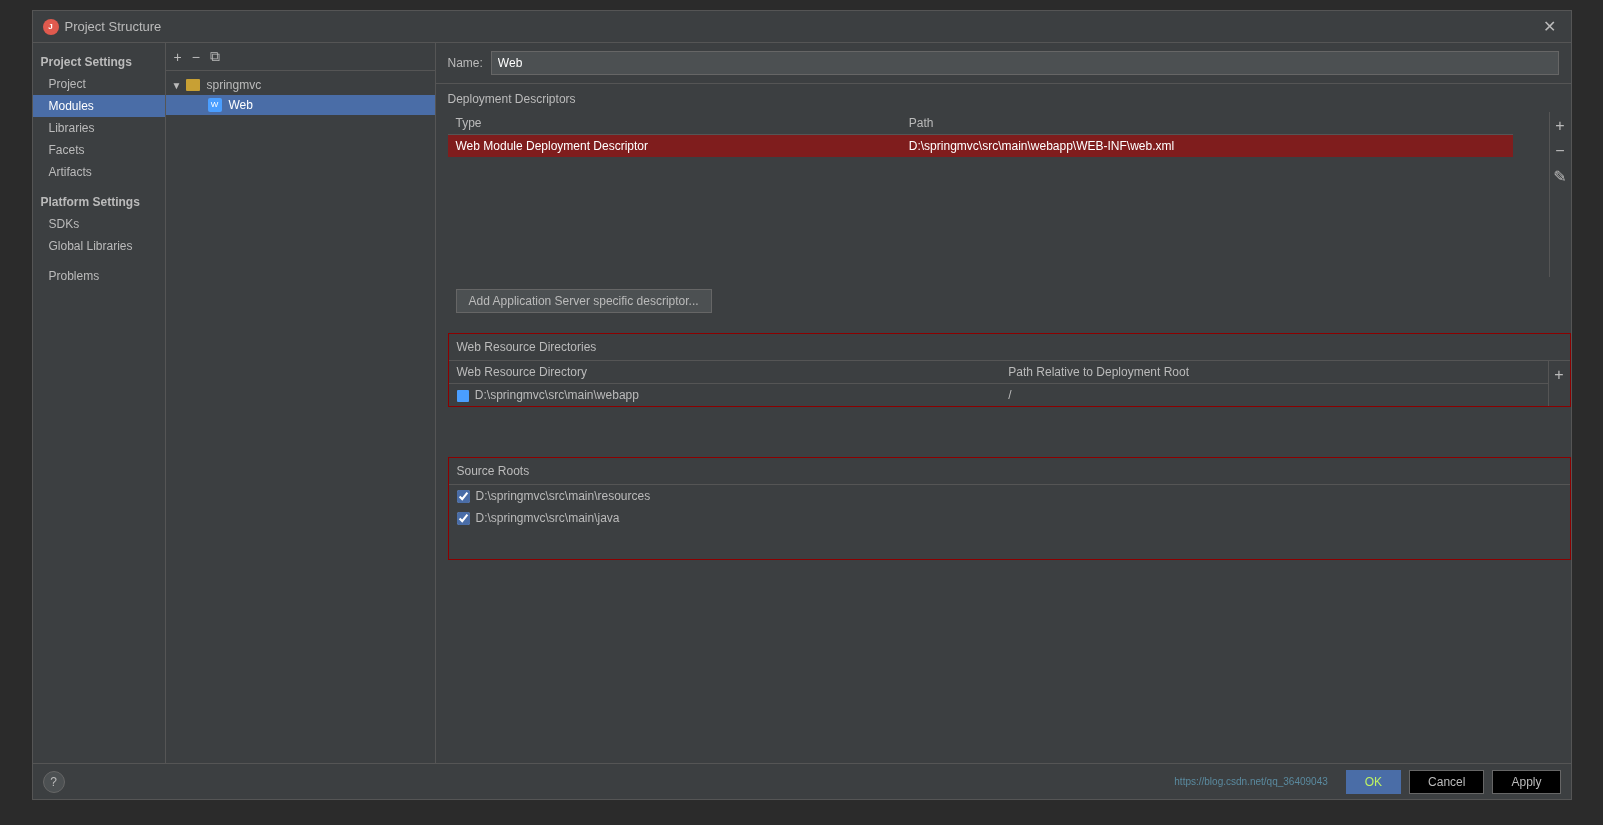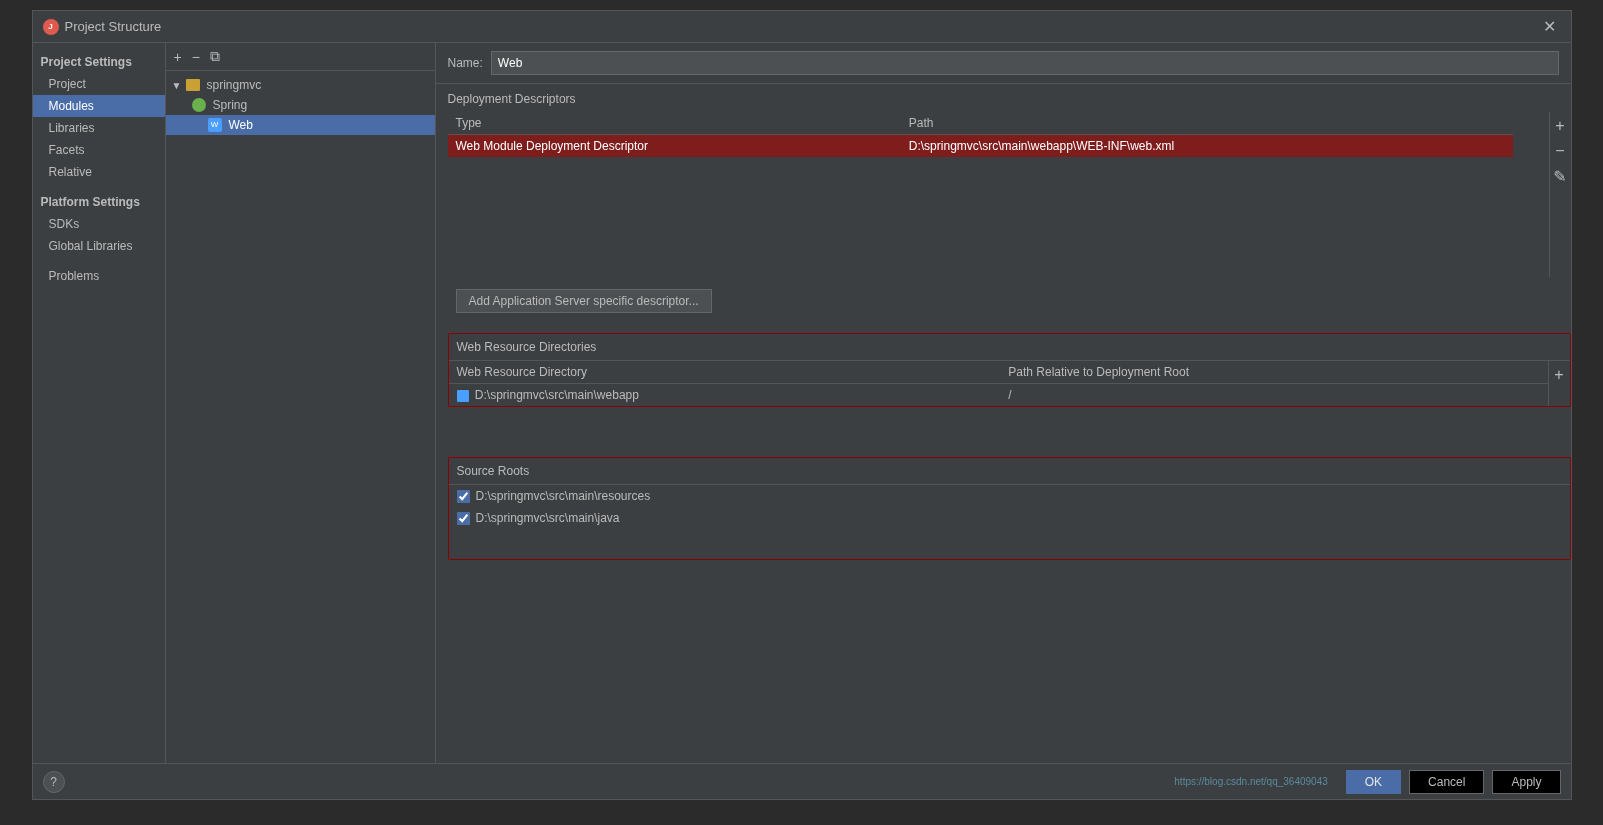--- a/index.html
+++ b/index.html
@@ -339,21 +339,21 @@
       font-size: 12px;
       cursor: pointer;
       border: 1px solid #666;
       background: #000000;
       color: #bbbbbb;
       height: 24px;
     }
 
     .dialog-btn.primary {
       background: #4a6da7;
-      color: #e5e5e5;
+      color: #bef264;
       border-color: #4a6da7;
     }
 
     .deployment-section {
       margin-bottom: 8px;
     }
 
     .right-action-btn {
       background: none;
       border: none;
@@ -407,21 +407,21 @@
       <div class="sidebar-item active">
         <span>Modules</span>
       </div>
       <div class="sidebar-item">
         <span>Libraries</span>
       </div>
       <div class="sidebar-item">
         <span>Facets</span>
       </div>
       <div class="sidebar-item">
-        <span>Relative</span>
+        <span>Artifacts</span>
       </div>
       <div class="sidebar-spacer"></div>
       <div class="sidebar-section-title">Platform Settings</div>
       <div class="sidebar-item">
         <span>SDKs</span>
       </div>
       <div class="sidebar-item">
         <span>Global Libraries</span>
       </div>
       <div class="sidebar-spacer"></div>
@@ -437,24 +437,20 @@
         <button class="tree-btn">⧉</button>
       </div>
       <div class="tree-content">
 
         <div class="tree-item" style="padding-left: 6px;">
           <span class="tree-arrow">▼</span>
           <span style="display:inline-block;width:14px;height:12px;background:#c8a034;border-radius:1px;margin-right:3px;vertical-align:middle;"></span>
           <span>springmvc</span>
         </div>
 
-        <div class="tree-item" style="padding-left: 26px;">
-          <span style="display:inline-block;width:14px;height:14px;background:#6ab04c;border-radius:50%;margin-right:3px;vertical-align:middle;"></span>
-          <span>Spring</span>
-        </div>
 
         <div class="tree-item selected" style="padding-left: 42px;">
           <span style="display:inline-block;width:14px;height:14px;background:#4a9eff;border-radius:2px;margin-right:3px;vertical-align:middle;font-size:8px;color:white;text-align:center;line-height:14px;">W</span>
           <span>Web</span>
         </div>
       </div>
     </div>
 
     <div class="main-content">
 

